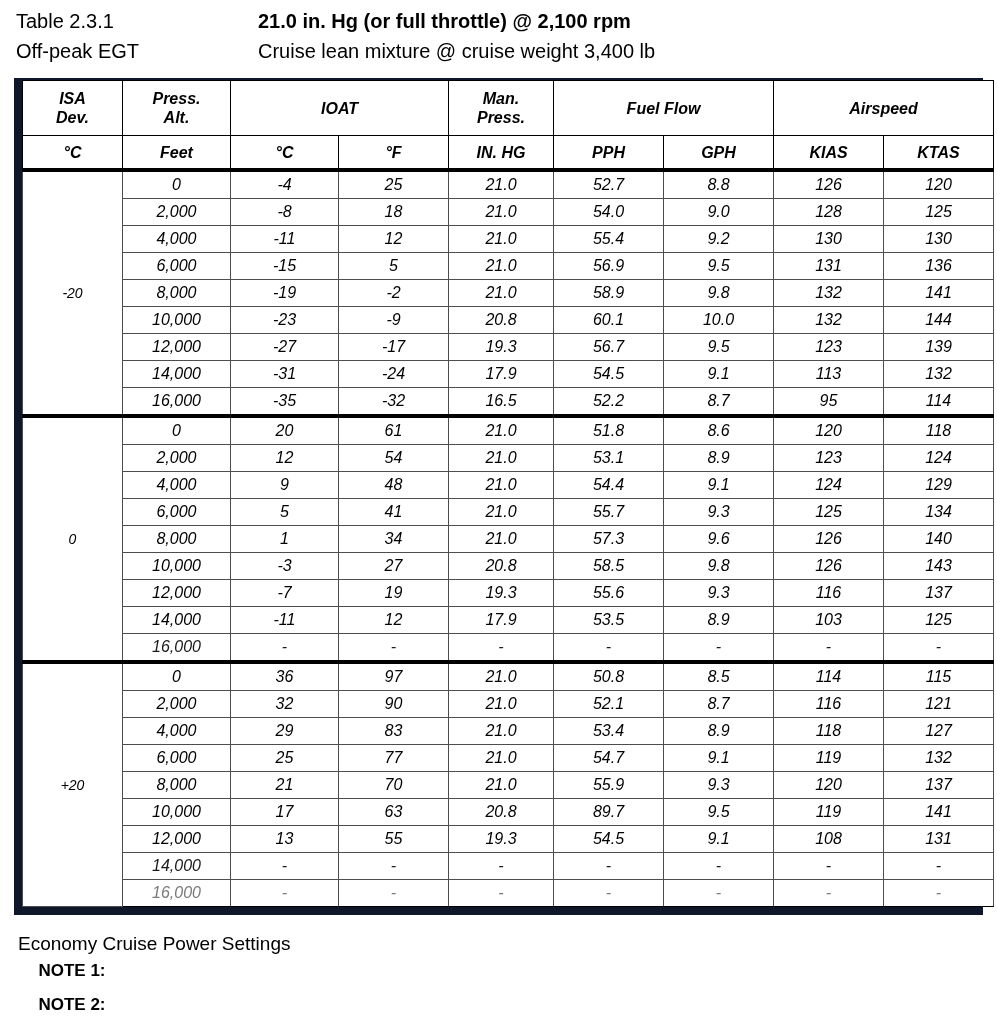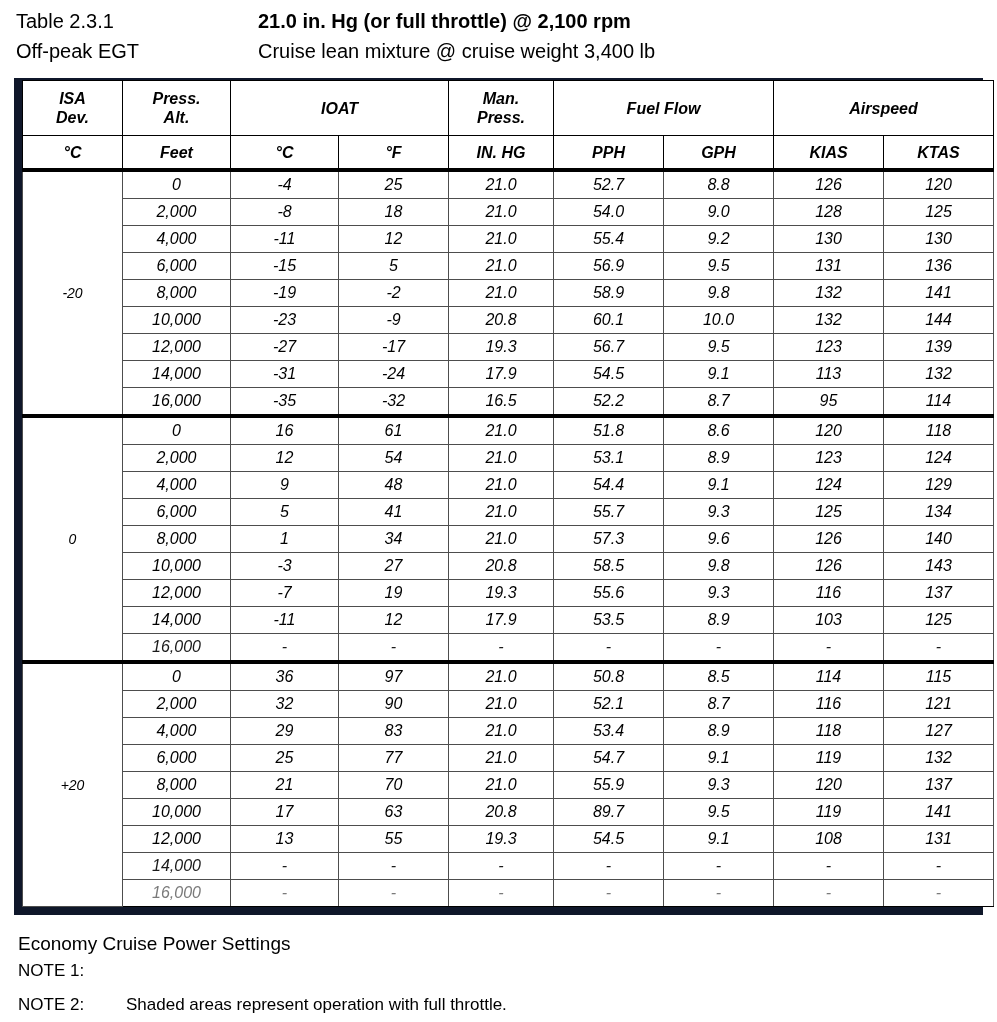--- a/index.html
+++ b/index.html
@@ -112,23 +112,24 @@
   .notes .caption {
     margin-bottom: 6px;
     font-size: 19px;
   }
   .note-row {
     display: flex;
     margin-bottom: 14px;
     font-size: 17px;
   }
   .note-label {
-    font-weight: normal;
+    font-weight: bold;
     width: 108px;
     flex: 0 0 108px;
+    text-align: center;
   }
   .note-text { flex: 1; }
 </style>
 </head>
 <body>
 
 <div class="title-block">
   <div class="title-left">
     <div>Table 2.3.1</div>
     <div>Off-peak EGT</div>
@@ -273,21 +274,21 @@
           <td class="shaded">52.2</td>
           <td class="shaded">8.7</td>
           <td class="shaded">95</td>
           <td class="shaded">114</td>
         </tr>
       </tbody>
       <tbody>
         <tr class="block-start">
           <td class="isa-cell" rowspan="9">0</td>
           <td>0</td>
-          <td>16</td>
+          <td>20</td>
           <td>61</td>
           <td>21.0</td>
           <td>51.8</td>
           <td>8.6</td>
           <td>120</td>
           <td>118</td>
         </tr>
         <tr>
           <td>2,000</td>
           <td>12</td>
@@ -466,16 +467,15 @@
 </div>
 
 <div class="notes">
   <div class="caption">Economy Cruise Power Settings</div>
   <div id="notes-list">
       <div class="note-row">
         <div class="note-label">NOTE 1:</div>
       </div>
       <div class="note-row">
         <div class="note-label">NOTE 2:</div>
-        <div class="note-text">Shaded areas represent operation with full throttle.</div>
       </div>
     </div>
 </div>
 
 </body></html>

